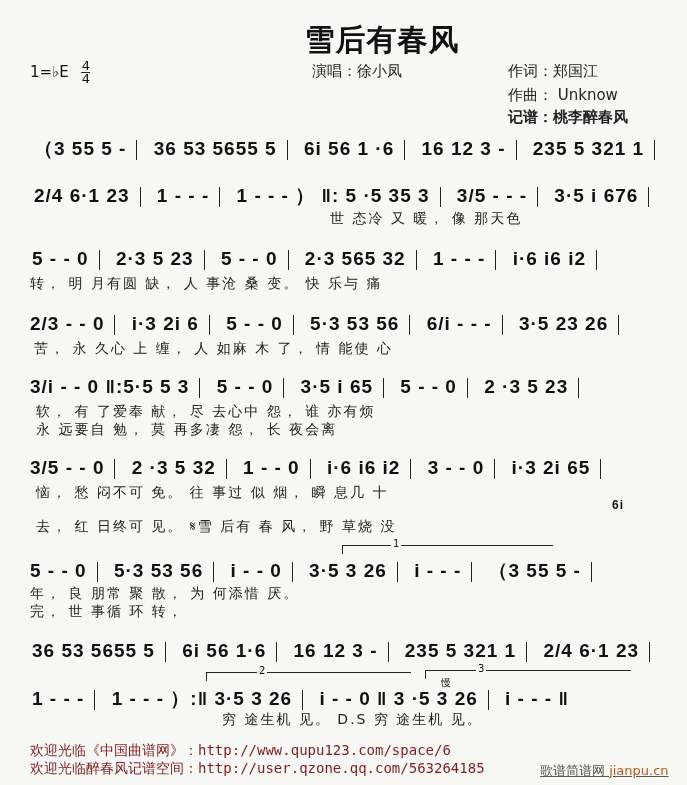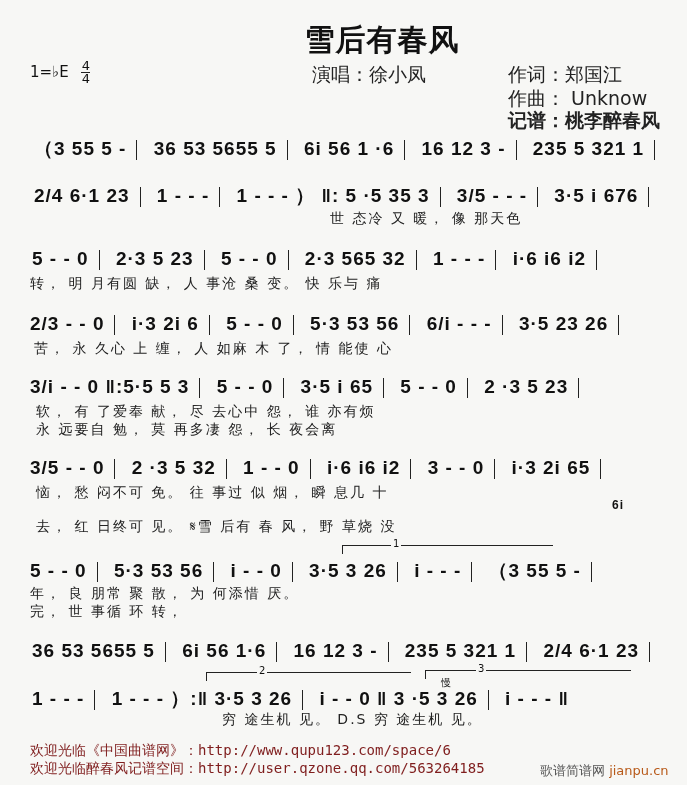--- a/index.html
+++ b/index.html
@@ -8,38 +8,38 @@
     background: #f7f7f5;
     font-family: "DejaVu Sans", sans-serif;
     color: #111;
   }
   .abs { position: absolute; white-space: nowrap; }
   .title {
     left: 0; width: 687px; top: 20px; text-align: center;
     font-family: "DejaVu Serif", serif; font-size: 30px; font-weight: bold;
     letter-spacing: 1px; padding-left: 77px; box-sizing: border-box;
   }
-  .meta { font-size: 19px; color: #222; }
+  .meta { font-size: 15px; color: #222; }
   .key { left: 30px; top: 60px; font-size: 15px; }
   .timesig { display: inline-block; vertical-align: middle; text-align: center; line-height: 12px; font-size: 13px; margin-left: 8px; }
   .timesig span { display: block; }
   .timesig .bar { border-top: 1px solid #222; width: 9px; margin: 0 auto; height: 0; }
   .notes {
     position: absolute; left: 0; font-weight: bold; font-size: 19px;
     font-family: "Liberation Sans", sans-serif; letter-spacing: 1px;
   }
   .lyr { position: absolute; font-size: 14px; color: #222; letter-spacing: 2px; }
   .bar-v { display: inline-block; width: 1px; height: 20px; background: #222; vertical-align: middle; margin: 0 10px; }
   .volta {
     position: absolute; border-top: 1px solid #222; border-left: 1px solid #222; height: 8px;
     font-size: 10px;
   }
   .volta span { position: absolute; top: -8px; background: #f7f7f5; padding: 0 2px; }
   .footer { font-size: 14px; color: #7f1d1d; font-family: "DejaVu Sans Mono", monospace; }
-  .wm { font-size: 13px; color: #555; }
+  .wm { font-size: 13px; color: #555; text-decoration: underline; }
   .wm .site { color: #b85a1a; }
 </style>
 </head>
 <body>
 
 <div class="abs title">雪后有春风</div>
 <div class="abs key">
   <span>1=♭E</span>
   <span class="timesig">
     <span>4</span>

